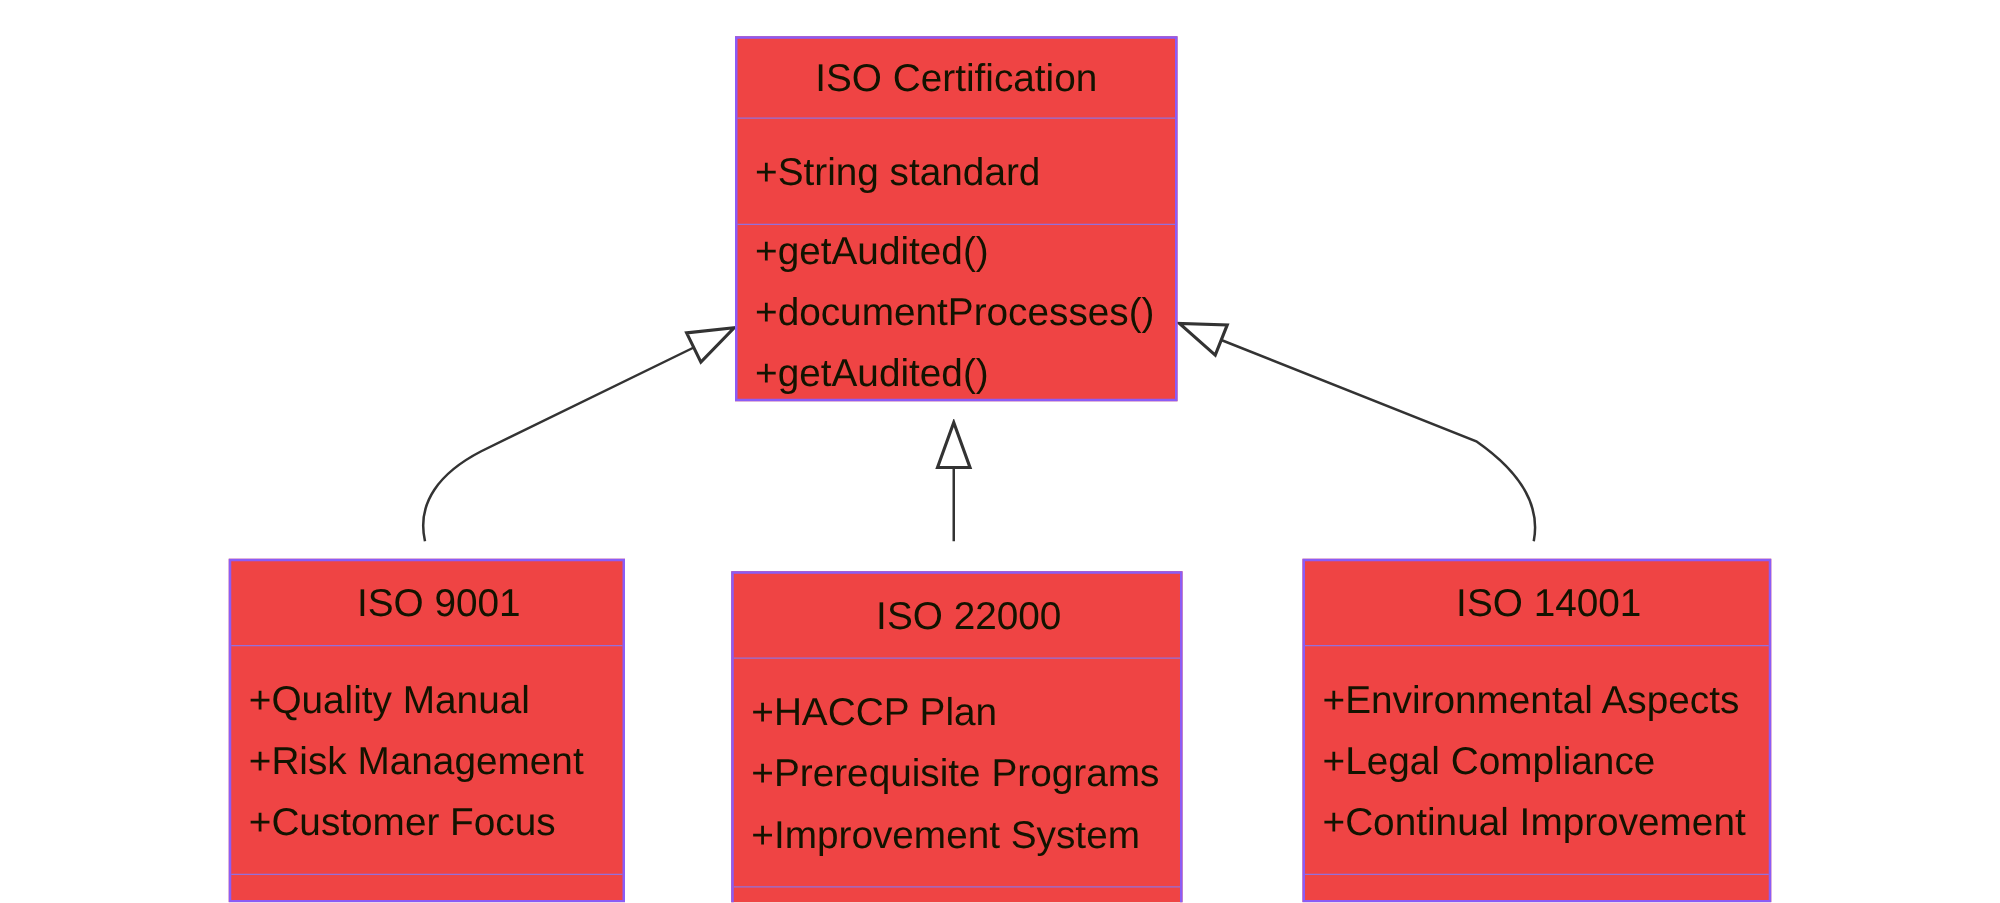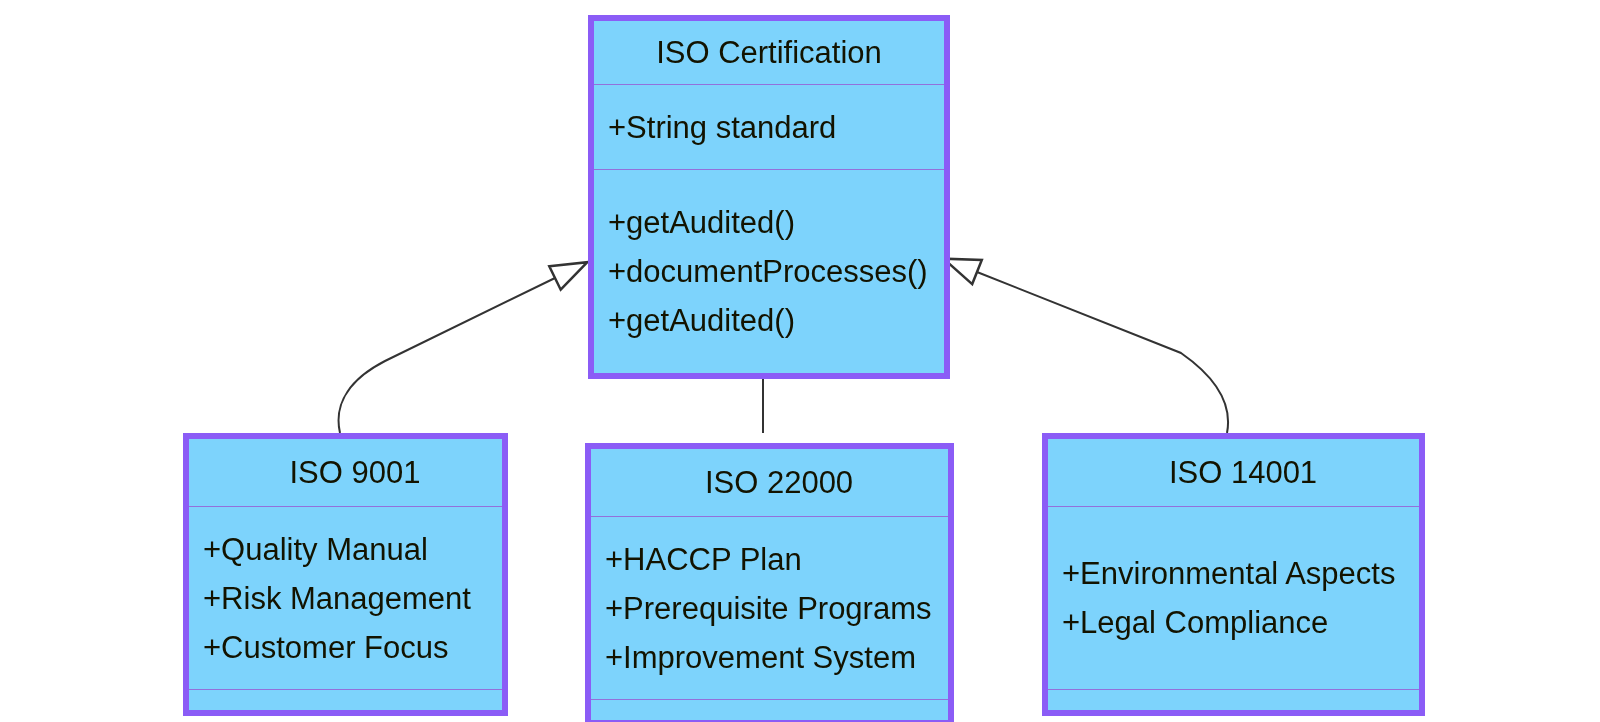--- a/index.html
+++ b/index.html
@@ -18,24 +18,25 @@
   svg.edges {
     position: absolute;
     left: 0;
     top: 0;
     width: 1600px;
     height: 722px;
   }
   .class-box {
     position: absolute;
     box-sizing: content-box;
-    background: #7dd3fc;
-    border: 6px solid #8b5cf6;
+    background: #ef4444;
+    border: 2px solid #8b5cf6;
     color: #131300;
     font-size: 31px;
+    margin-top: 14px;
   }
   .sec {
     box-sizing: border-box;
     display: flex;
     flex-direction: column;
     justify-content: center;
   }
   .sec-title {
     align-items: center;
     text-align: center;
@@ -45,21 +46,21 @@
     align-items: flex-start;
     padding-left: 14px;
   }
   .member {
     line-height: 49px;
     white-space: nowrap;
   }
   
   .box-cert .sec-title   { height: 63px; }
   .box-cert .sec-attrs   { height: 85px; justify-content: center; }
-  .box-cert .sec-methods { height: 204px; }
+  .box-cert .sec-methods { height: 140px; }
   
   .box-child .sec-title   { height: 67px; padding-left: 19px; }
   .box-child .sec-attrs   { height: 183px; }
   .box-child .sec-methods { height: 21px; }
 
   .box-cert    { left: 588px;  top: 15px;  width: 350px; }
   .box-9001    { left: 183px;  top: 433px; width: 313px; }
   .box-22000   { left: 585px;  top: 443px; width: 357px; }
   .box-14001   { left: 1042px; top: 433px; width: 371px; }
 </style>
@@ -109,17 +110,18 @@
       <div class="member">+Improvement System</div>
     </div>
     <div class="sec sec-methods"></div>
   </div>
 
   <div class="class-box box-child box-14001">
     <div class="sec sec-title">ISO 14001</div>
     <div class="sec sec-attrs">
       <div class="member">+Environmental Aspects</div>
       <div class="member">+Legal Compliance</div>
+      <div class="member">+Continual Improvement</div>
     </div>
     <div class="sec sec-methods"></div>
   </div>
 
 </div>
 
 </body></html>

